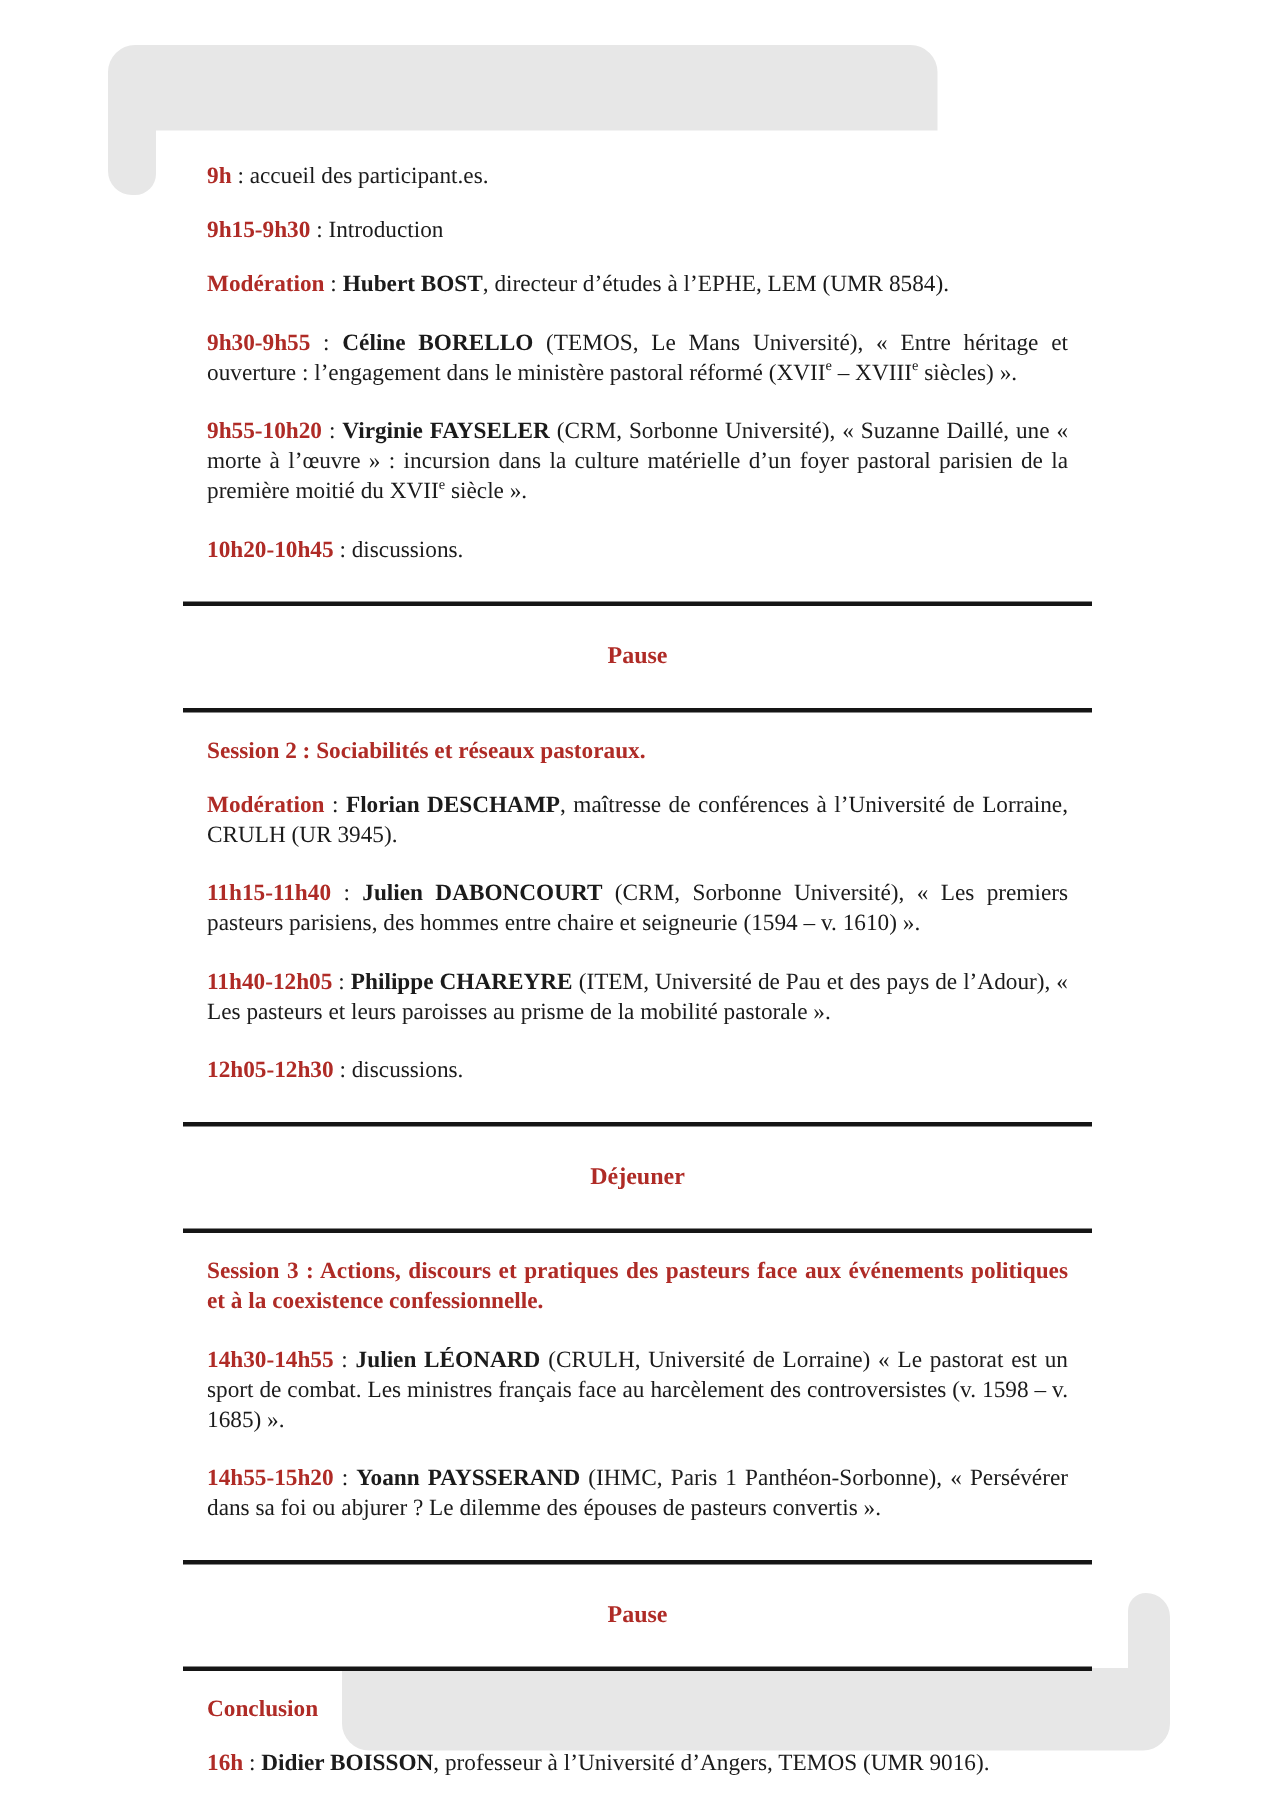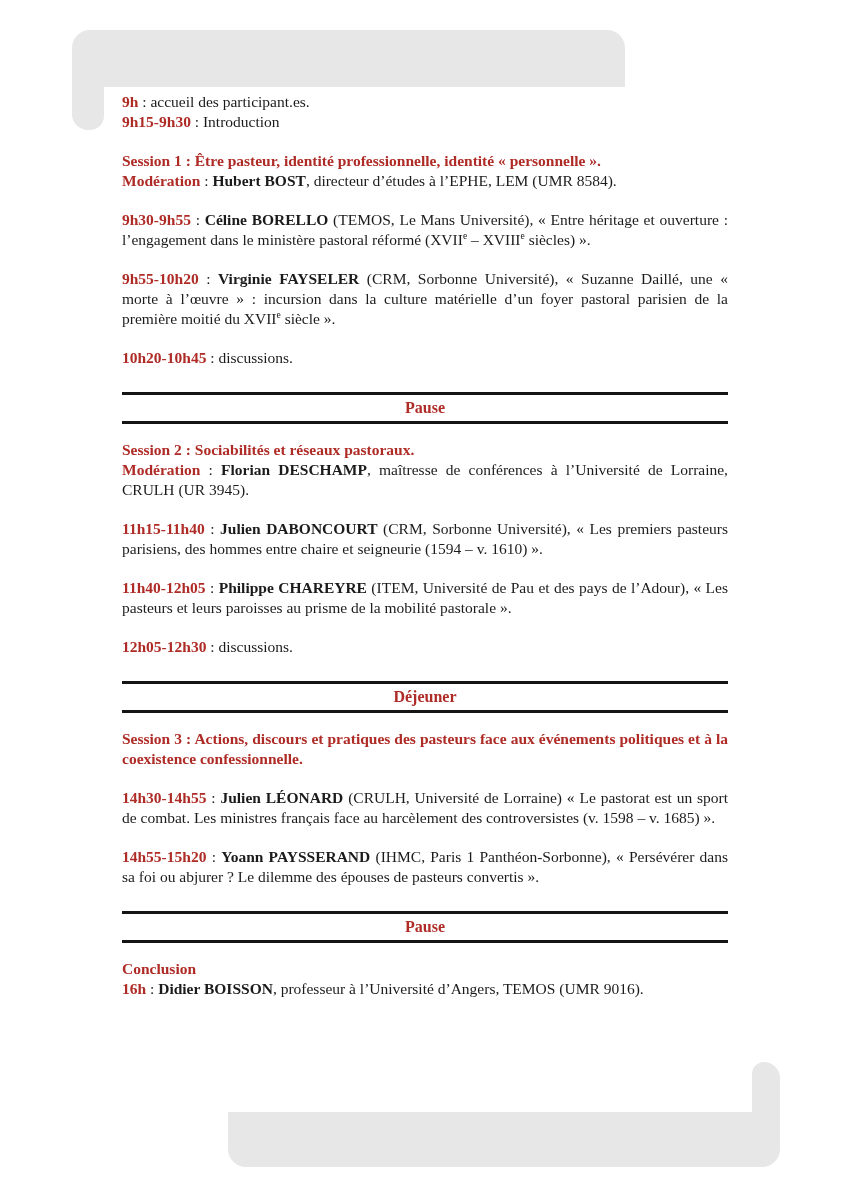--- a/index.html
+++ b/index.html
@@ -42,21 +42,21 @@
     border-radius: 12px 16px 0 0;
   }
   
   .content {
     position: absolute;
     left: 122px;
     top: 92px;
     width: 606px;
   }
   .para {
-    margin: 0;
+    margin: 16px;
     font-size: 15.5px;
     line-height: 20px;
     text-align: justify;
   }
   .para.gap { margin-top: 19px; }
   .run-plain { font-weight: normal; }
   .run-time, .run-title {
     color: var(--accent, #af2b26);
     font-weight: bold;
   }
@@ -71,36 +71,35 @@
     border: none;
     border-top: 3px solid #151515;
     height: 0;
   }
   .divider-label {
     text-align: center;
     font-weight: bold;
     color: var(--accent, #af2b26);
     font-size: 16px;
     line-height: 20px;
-    padding: 3px 0;
+    padding: 24px 0;
   }
 </style>
 </head>
 <body style="--accent: #af2b26; --text: #1b1b1b; --gray: #e7e7e7;">
 
 <div class="page">
   <div class="deco deco-top-bar"></div>
   <div class="deco deco-top-tab"></div>
   <div class="deco deco-bottom-bar"></div>
   <div class="deco deco-bottom-tab"></div>
 
   <main class="content">
       <p class="para"><span class="run-time">9h</span><span class="run-plain"> : accueil des participant.es.</span></p>
       <p class="para"><span class="run-time">9h15-9h30</span><span class="run-plain"> : Introduction</span></p>
-      <p class="para gap"><span class="run-title">Session 1 : Être pasteur, identité professionnelle, identité « personnelle ».</span></p>
       <p class="para"><span class="run-title">Modération</span><span class="run-plain"> : </span><span class="run-bold">Hubert BOST</span><span class="run-plain">, directeur d’études à l’EPHE, LEM (UMR 8584).</span></p>
       <p class="para gap"><span class="run-time">9h30-9h55</span><span class="run-plain"> : </span><span class="run-bold">Céline BORELLO</span><span class="run-plain"> (TEMOS, Le Mans Université), « Entre héritage et ouverture : l’engagement dans le ministère pastoral réformé (XVII</span><sup class="run-sup">e</sup><span class="run-plain"> – XVIII</span><sup class="run-sup">e</sup><span class="run-plain"> siècles) ».</span></p>
       <p class="para gap"><span class="run-time">9h55-10h20</span><span class="run-plain"> : </span><span class="run-bold">Virginie FAYSELER</span><span class="run-plain"> (CRM, Sorbonne Université), « Suzanne Daillé, une « morte à l’œuvre » : incursion dans la culture matérielle d’un foyer pastoral parisien de la première moitié du XVII</span><sup class="run-sup">e</sup><span class="run-plain"> siècle ».</span></p>
       <p class="para gap"><span class="run-time">10h20-10h45</span><span class="run-plain"> : discussions.</span></p>
       <div class="divider">
         <div class="rule"></div>
         <div class="divider-label">Pause</div>
         <div class="rule"></div>
       </div>
       <p class="para"><span class="run-title">Session 2 : Sociabilités et réseaux pastoraux.</span></p>

